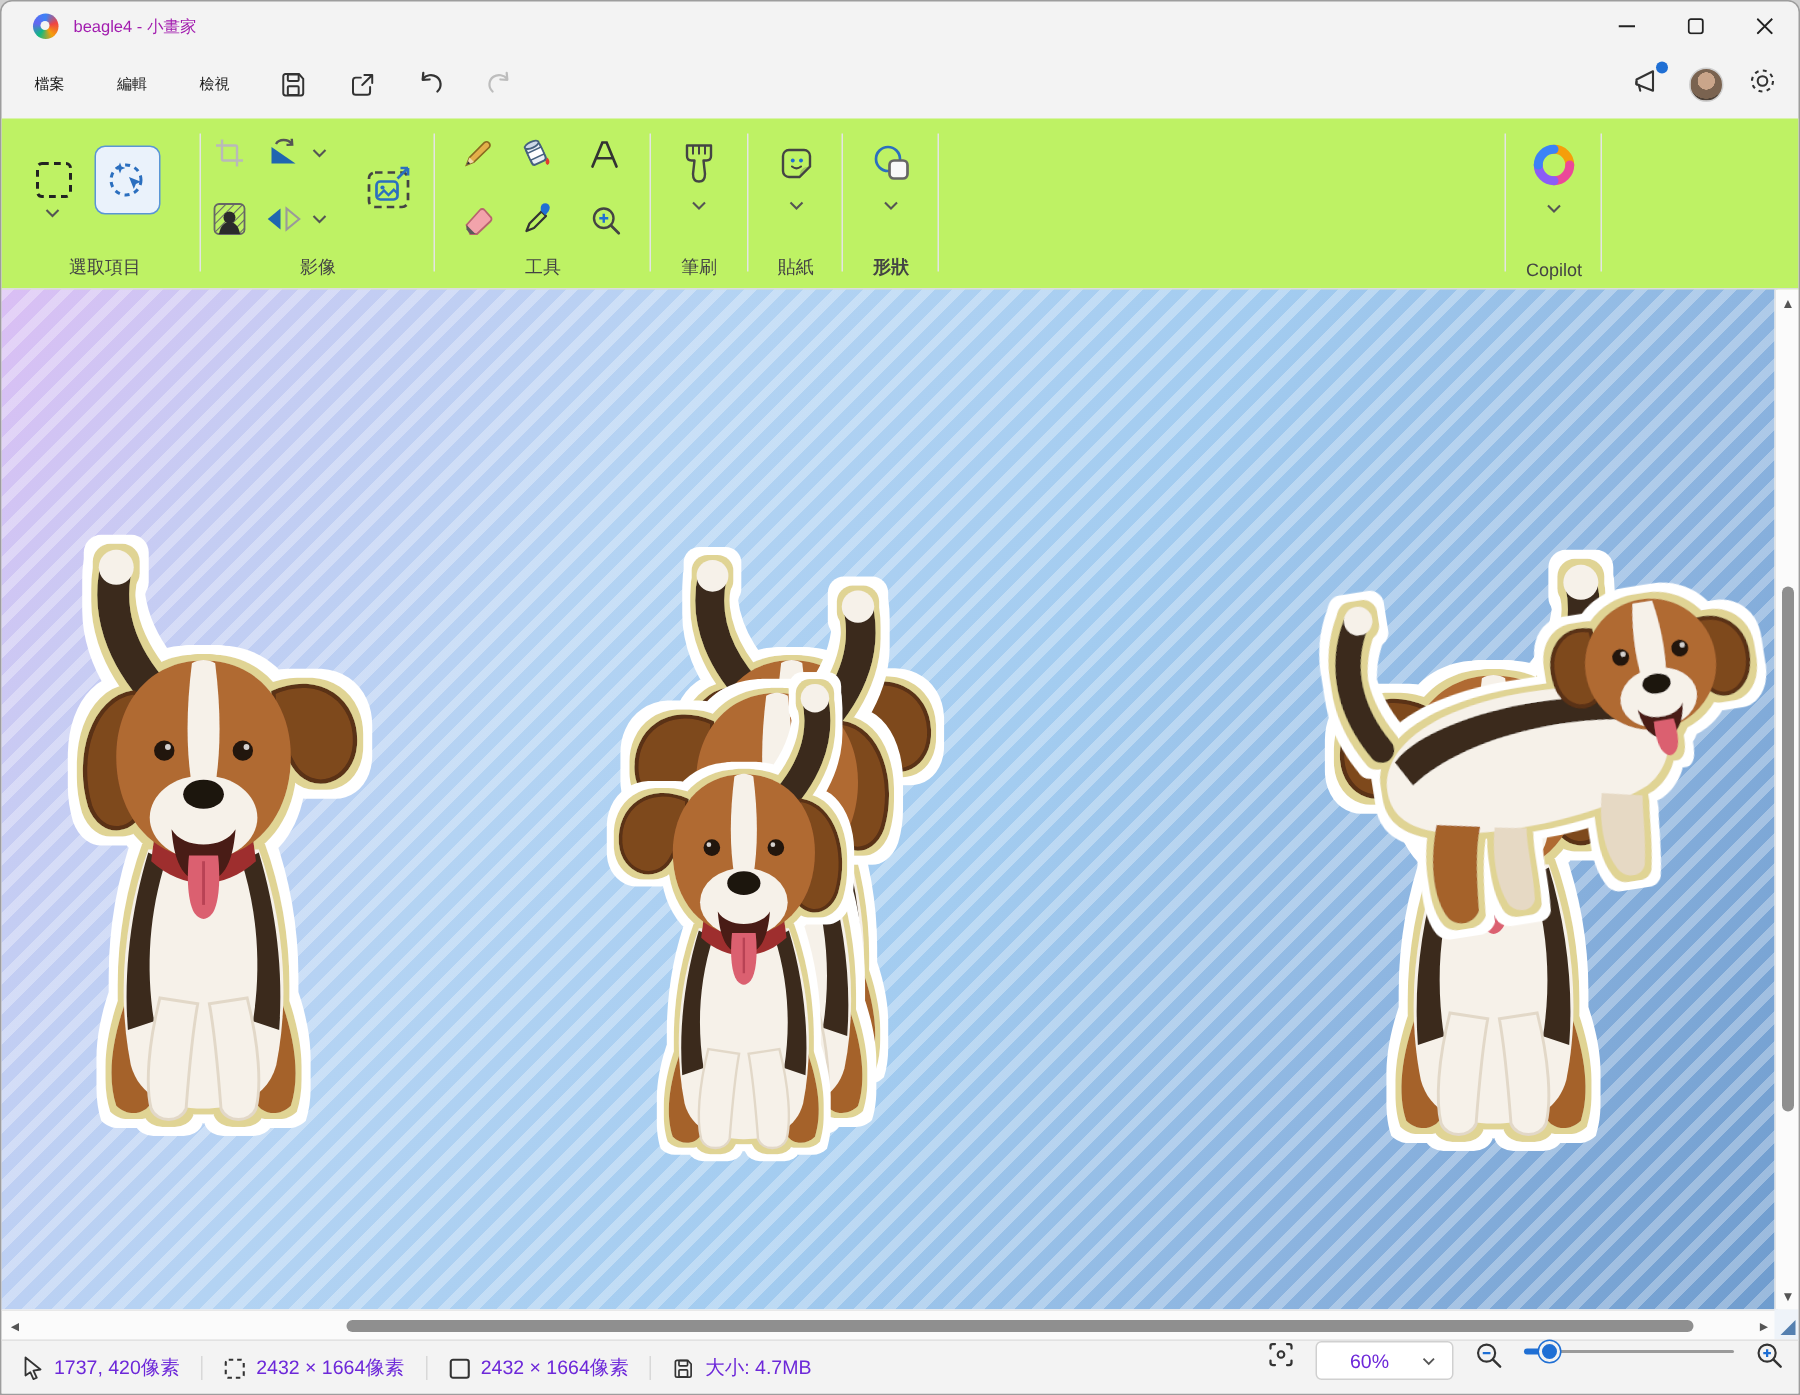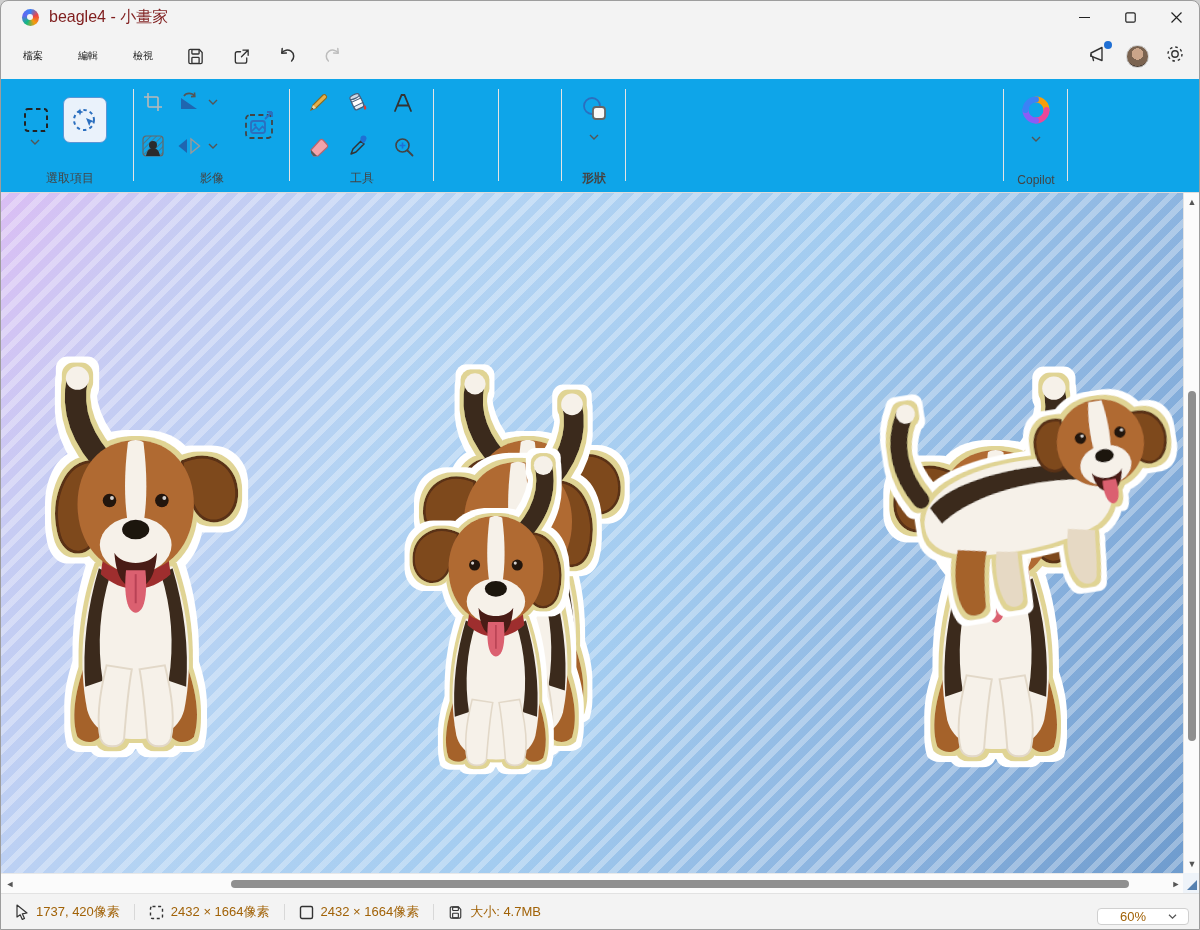--- a/index.html
+++ b/index.html
@@ -7,32 +7,32 @@
   .window {
     position:relative; width:1200px; height:930px; background:#f3f3f3;
     border:1px solid #9d9d9d; border-radius:8px 8px 0 0; overflow:hidden;
   }
   
   .titlebar { position:absolute; left:0; top:0; width:100%; height:32px; display:flex; align-items:center; }
   .app-icon { width:17px; height:17px; margin-left:21px; border-radius:50%;
     background:conic-gradient(#3b82f6,#ef4444,#f59e0b,#10b981,#6366f1,#3b82f6);
     position:relative; }
   .app-icon::after{ content:""; position:absolute; left:5px; top:5px; width:6px; height:6px; border-radius:50%; background:#f3f3f3; }
-  .title-text { font-size:16px; color:#7f1d1d; margin-left:10px; }
+  .title-text { font-size:11px; color:#a21caf; margin-left:10px; }
   .win-controls { position:absolute; right:0; top:0; height:32px; display:flex; }
   .win-btn { width:46px; height:32px; display:flex; align-items:center; justify-content:center; color:#222; }
   
   .menubar { position:absolute; left:0; top:32px; width:100%; height:46px; display:flex; align-items:center; }
   .menu-item { font-size:10px; color:#1a1a1a; padding:8px 13px; border-radius:5px; margin-left:9px; }
   .qat-btn { width:34px; height:34px; display:flex; align-items:center; justify-content:center; border-radius:5px; margin-left:12px; }
   .menu-right { position:absolute; right:14px; top:0; height:46px; display:flex; align-items:center; gap:16px; }
   .avatar { width:23px; height:23px; border-radius:50%;
      background:radial-gradient(circle at 50% 38%, #caa58a 0 34%, #7a6350 35% 70%, #4e4238 71%); border:1px solid #cfcfcf;}
   
-  .ribbon { position:absolute; left:0; top:78px; width:100%; height:114px; background:#0ea5e9; border-bottom:1px solid #dcdcdc; }
+  .ribbon { position:absolute; left:0; top:78px; width:100%; height:114px; background:#bef264; border-bottom:1px solid #dcdcdc; }
   .rsep { position:absolute; top:10px; height:92px; width:1px; background:#e4e4e4; }
   .rsection { position:absolute; top:0; height:114px; }
   .rlabel { position:absolute; bottom:6px; left:0; width:100%; text-align:center; font-size:12px; color:#444; }
   .icon-btn { position:absolute; display:flex; align-items:center; justify-content:center; border-radius:5px; }
   .smart-btn { position:absolute; left:54px; top:18px; width:44px; height:46px; border:1px solid #5a96d6; background:#eaf2fb; border-radius:7px;
     display:flex; align-items:center; justify-content:center; }
   
   .big-swatch { position:absolute; border-radius:50%; }
   
   .canvas-area { position:absolute; left:0; top:192px; width:1184px; height:680px;
@@ -45,24 +45,24 @@
   .vscroll { position:absolute; right:0; top:192px; width:16px; height:680px; background:#fbfbfb; border-left:1px solid #e4e4e4; }
   .vthumb { position:absolute; left:4px; top:198px; width:8px; height:350px; background:#8f8f8f; border-radius:4px; }
   .varrow { position:absolute; left:3px; width:10px; height:10px; color:#555; font-size:9px; line-height:10px; text-align:center; }
   .hscroll { position:absolute; left:0; top:872px; width:1184px; height:20px; background:#fbfbfb; border-top:1px solid #e8e8e8; }
   .hthumb { position:absolute; left:230px; top:6px; width:898px; height:8px; background:#8f8f8f; border-radius:4px; }
   .harrow { position:absolute; top:5px; width:10px; height:10px; color:#555; font-size:9px; line-height:10px; text-align:center; }
   .corner { position:absolute; right:0; top:872px; width:16px; height:20px; background:#eef3f9; }
   .corner::after { content:""; position:absolute; right:2px; bottom:3px; border-style:solid; border-width:0 0 10px 10px; border-color:transparent transparent #5580b0 transparent; }
   
   .statusbar { position:absolute; left:0; top:892px; width:100%; height:37px; background:#f3f3f3; border-top:1px solid #e2e2e2;
-    display:flex; align-items:center; font-size:13px; color:#a16207; }
+    display:flex; align-items:center; font-size:13px; color:#6d28d9; }
   .sseg { display:flex; align-items:center; gap:7px; padding:0 14px; }
   .ssep { width:1px; height:16px; background:#d8d8d8; }
-  .status-right { position:absolute; right:10px; top:0; height:37px; display:flex; align-items:flex-end; gap:14px;flex-direction:column; }
+  .status-right { position:absolute; right:10px; top:0; height:37px; display:flex; align-items:flex-start; gap:14px; }
   .zoom-dd { width:92px; height:26px; background:#fff; border:1px solid #d0d0d0; border-radius:4px;
     display:flex; align-items:center; justify-content:space-between; padding:0 10px 0 22px; font-size:13px; }
   .slider { position:relative; width:140px; height:14px; }
   .slider .track { position:absolute; left:0; right:0; top:6px; height:2px; background:#9a9a9a; border-radius:1px; }
   .slider .fill { position:absolute; left:0; top:5px; width:16px; height:4px; background:#1f6fd4; border-radius:2px; }
   .slider .thumb { position:absolute; left:10px; top:0; width:14px; height:14px; border-radius:50%; background:#1f6fd4; border:2px solid #f3f3f3; box-shadow:0 0 0 1px #1f6fd4; }
 </style>
 </head>
 <body>
 
@@ -255,21 +255,48 @@
       <div class="icon-btn" style="left:97px; top:52px; width:32px; height:32px;">
         <svg width="22" height="22" viewBox="0 0 22 22">
           <circle cx="9.5" cy="9.5" r="6.5" fill="none" stroke="#444" stroke-width="1.6"></circle>
           <path d="M14.5,14.5 L19.5,19.5" stroke="#444" stroke-width="1.8" stroke-linecap="round"></path>
           <path d="M9.5,6.5 v6 M6.5,9.5 h6" stroke="#1f6fd4" stroke-width="1.6"></path>
         </svg>
       </div>
       <div class="rlabel">工具</div>
     </div>
 
-
+    <div class="rsection" style="left:434px; width:62px;">
+      <div class="icon-btn" style="left:13px; top:12px; width:36px; height:36px;">
+        <svg width="24" height="28" viewBox="0 0 24 28">
+          <path d="M4,2 H20 V9 q0,3 -3,3 h-2 l1,9 q0,5 -4,5 q-4,0 -4,-5 l1,-9 H7 q-3,0 -3,-3 Z" fill="none" stroke="#444" stroke-width="1.6" stroke-linejoin="round"></path>
+          <path d="M8,2 v6 M12,2 v6 M16,2 v6" stroke="#444" stroke-width="1.3"></path>
+        </svg>
+      </div>
+      <svg class="icon-btn" style="left:25px; top:54px;" width="12" height="8" viewBox="0 0 12 8">
+          <path d="M2,2 L6,6 L10,2" fill="none" stroke="#555" stroke-width="1.4"></path>
+        </svg>
+      <div class="rlabel">筆刷</div>
+    </div>
+
+    <div class="rsection" style="left:499px; width:61px;">
+      <div class="icon-btn" style="left:13px; top:12px; width:36px; height:36px;">
+        <svg width="26" height="26" viewBox="0 0 26 26">
+          <path d="M4,8 a4,4 0 0 1 4,-4 h10 a4,4 0 0 1 4,4 v7 l-7,7 h-7 a4,4 0 0 1 -4,-4 Z" fill="none" stroke="#444" stroke-width="1.6"></path>
+          <path d="M22,15 l-7,7 q0,-7 7,-7 Z" fill="#444" opacity="0.25"></path>
+          <circle cx="10.5" cy="11" r="1.3" fill="#1f6fd4"></circle>
+            <circle cx="16" cy="11" r="1.3" fill="#1f6fd4"></circle>
+          <path d="M10,15 q3,2.4 6,0" fill="none" stroke="#444" stroke-width="1.4" stroke-linecap="round"></path>
+        </svg>
+      </div>
+      <svg class="icon-btn" style="left:25px; top:54px;" width="12" height="8" viewBox="0 0 12 8">
+          <path d="M2,2 L6,6 L10,2" fill="none" stroke="#555" stroke-width="1.4"></path>
+        </svg>
+      <div class="rlabel">貼紙</div>
+    </div>
 
     <div class="rsection" style="left:562px; width:62px;font-weight:bold;">
       <div class="icon-btn" style="left:13px; top:12px; width:36px; height:36px;">
         <svg width="28" height="28" viewBox="0 0 28 28">
           <circle cx="12" cy="11" r="8" fill="none" stroke="#2b6fbf" stroke-width="1.8"></circle>
           <rect x="13" y="12" width="12" height="12" rx="3" fill="#f9f9f9" stroke="#666" stroke-width="1.8"></rect>
         </svg>
       </div>
       <svg class="icon-btn" style="left:25px; top:54px;" width="12" height="8" viewBox="0 0 12 8">
           <path d="M2,2 L6,6 L10,2" fill="none" stroke="#555" stroke-width="1.4"></path>

